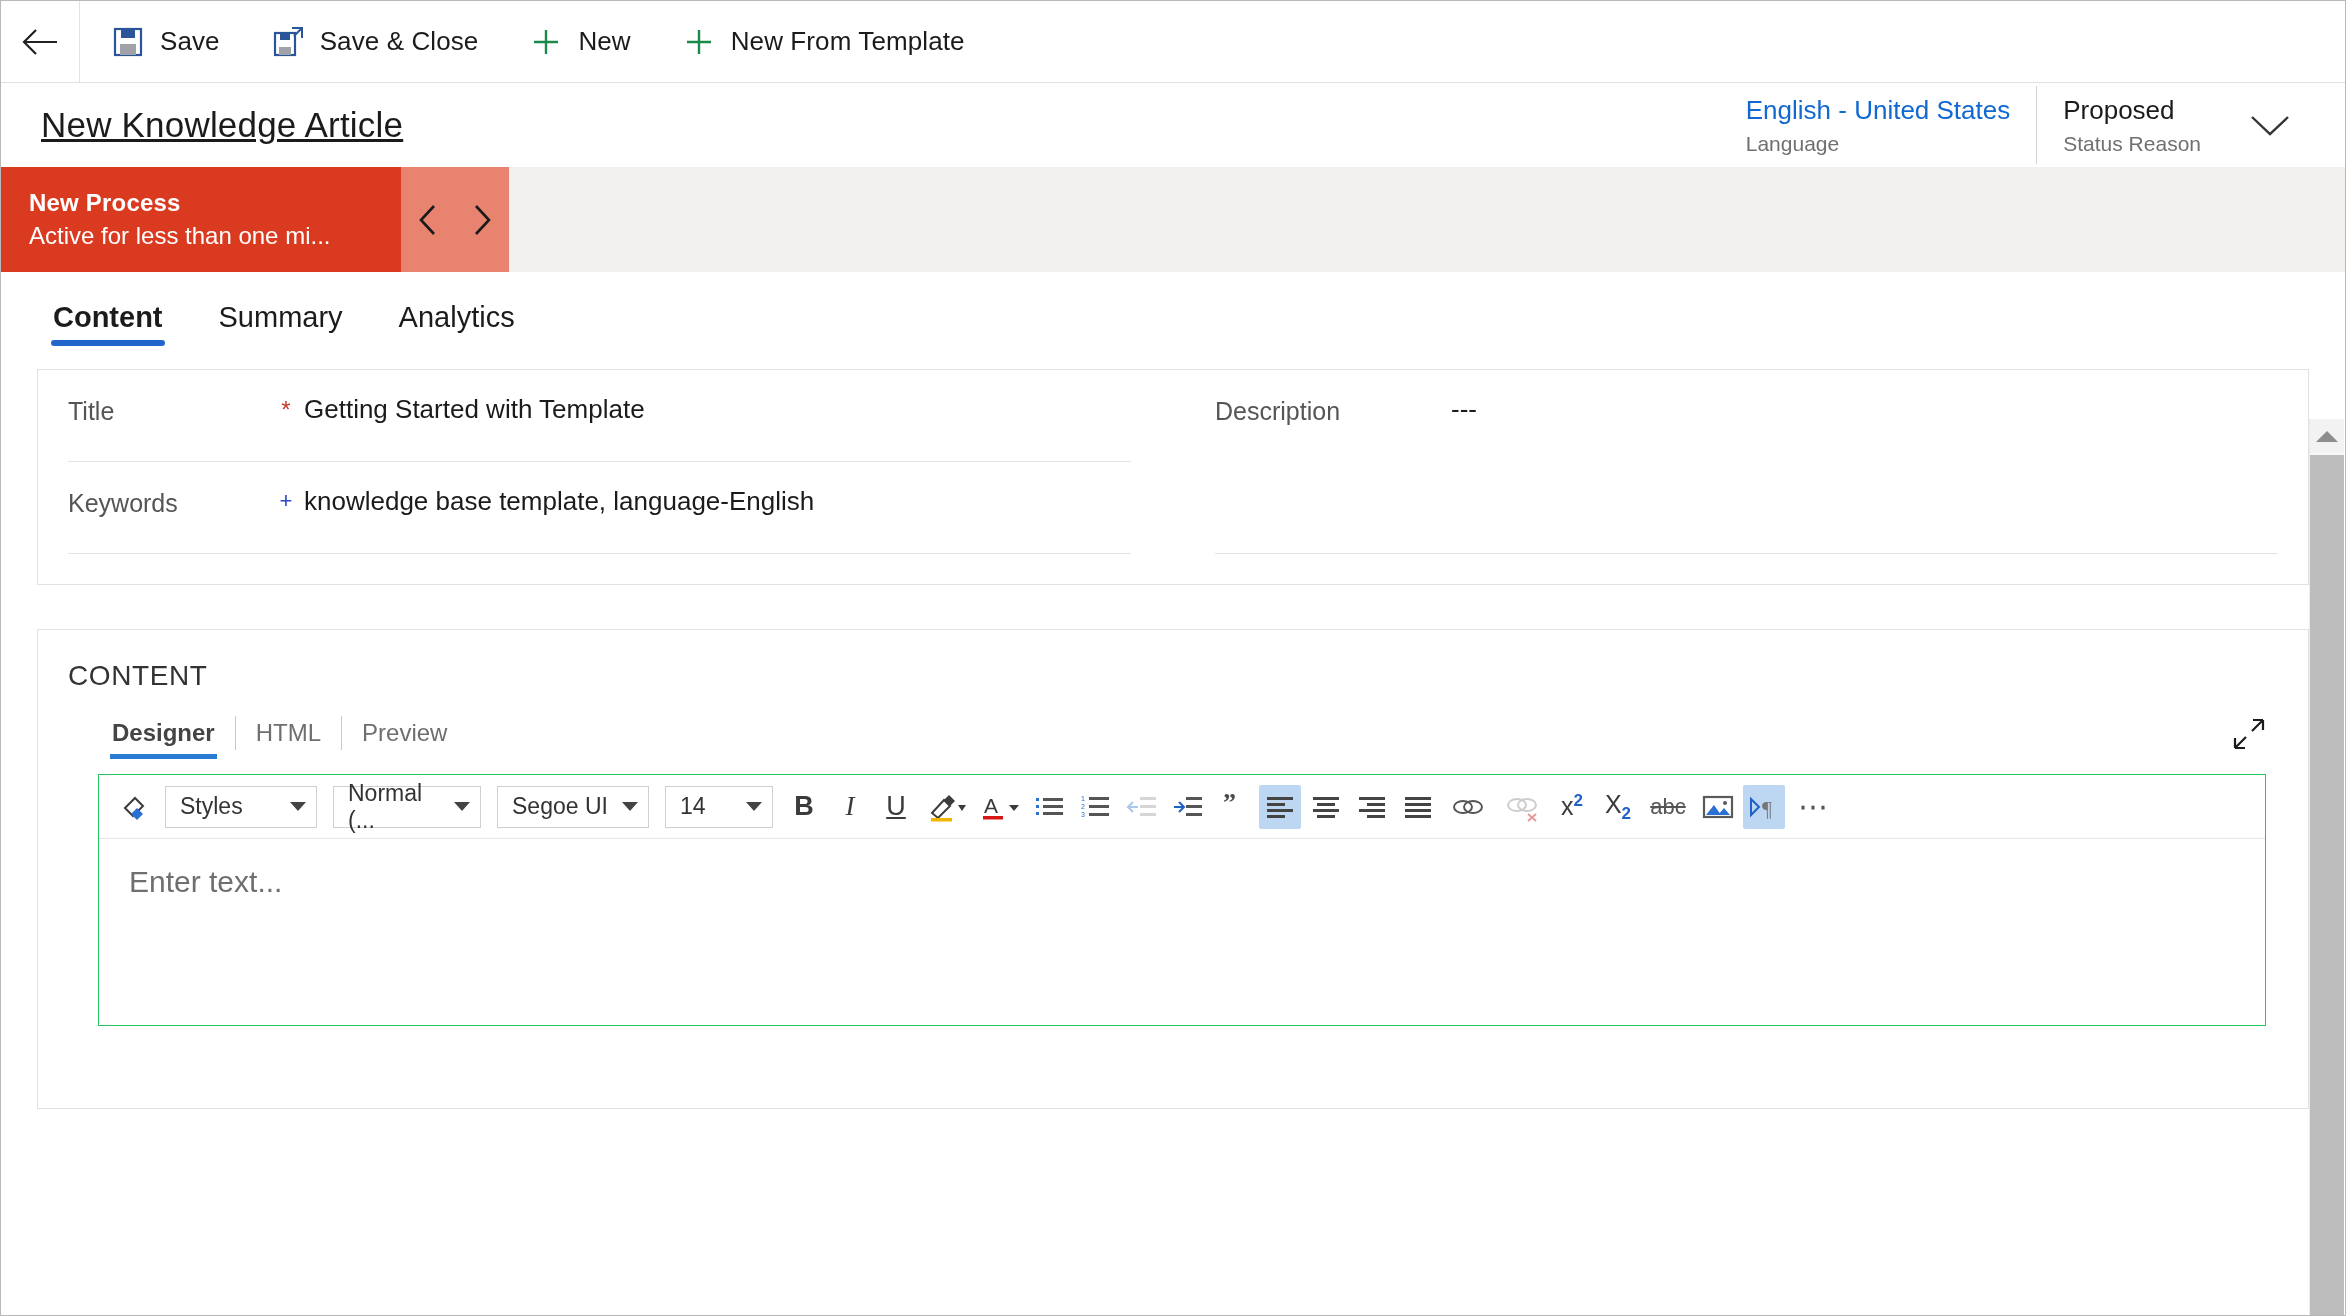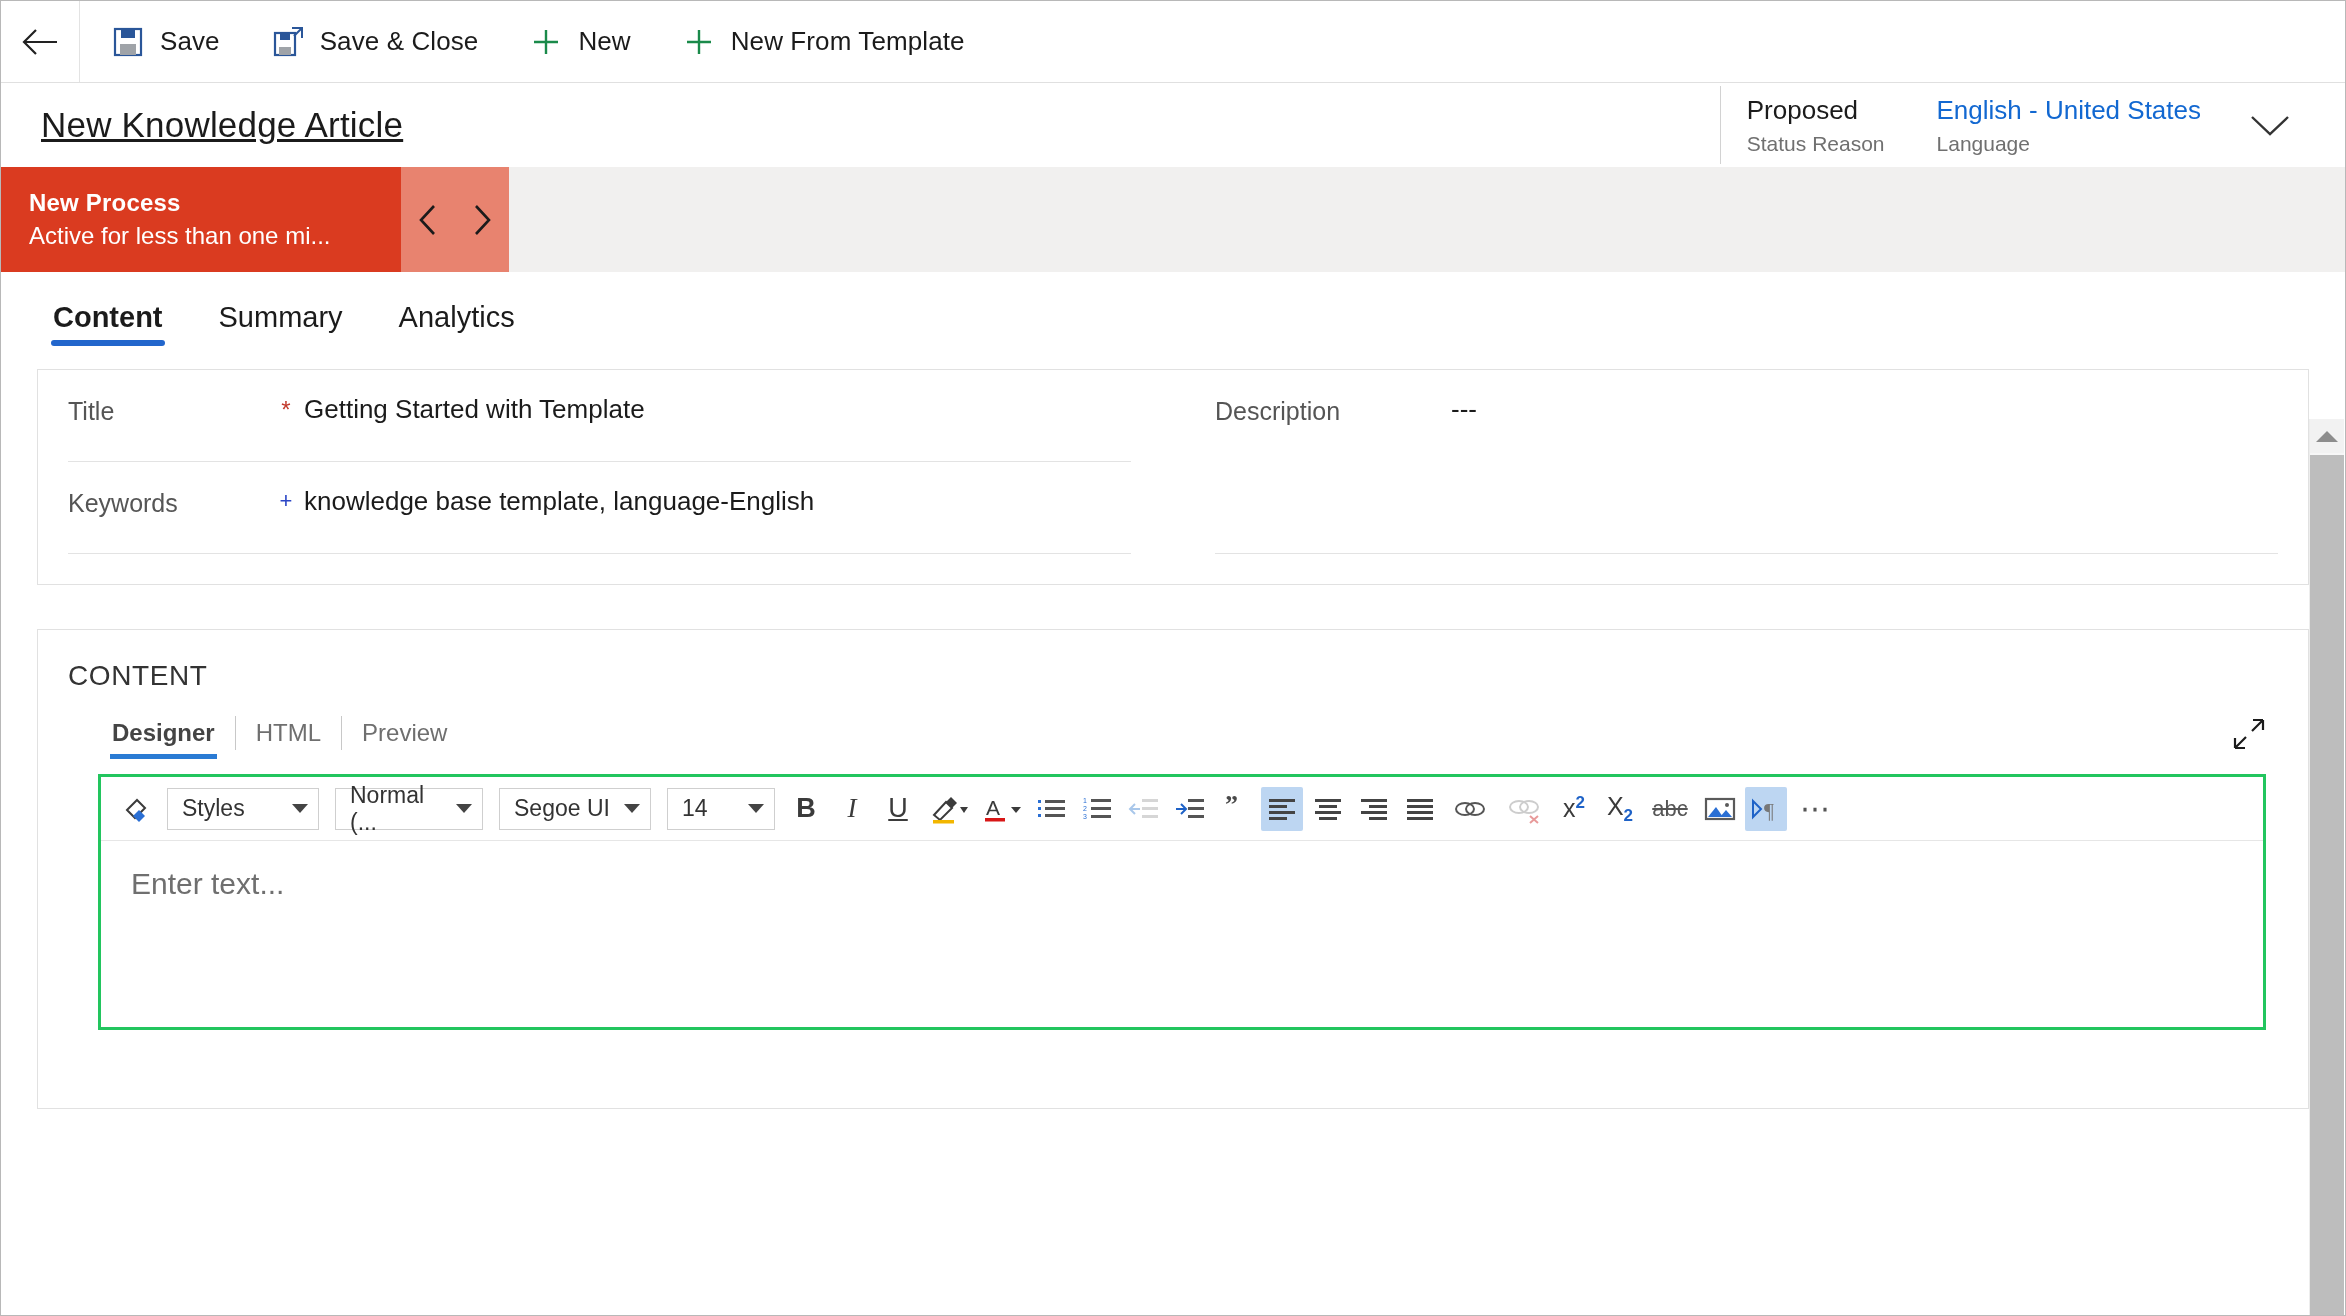--- a/index.html
+++ b/index.html
@@ -299,21 +299,21 @@
   .rte-expand {
     margin-left: auto;
     margin-right: 42px;
     margin-bottom: 10px;
     cursor: pointer;
     display: flex;
     align-items: center;
   }
   .rte-box {
     margin: 12px 42px 0 60px;
-    border: 3px solid #22c55e;
+    border: 1px solid #22c55e;
     background: #ffffff;
     box-sizing: border-box;
   }
   .rte-toolbar {
     display: flex;
     align-items: center;
     height: 64px;
     border-bottom: 1px solid #e6e6e6;
     padding: 0 14px;
     box-sizing: border-box;
@@ -455,27 +455,27 @@
           <path d="M16 4 L16 28 M4 16 L28 16" stroke="#1a8a4a" stroke-width="2.4" fill="none"></path>
         </svg>
       </span>
       <span class="cmd-label">New From Template</span>
     </div>
   </div>
 
   <div class="header">
     <div class="page-title">New Knowledge Article</div>
     <div class="header-right">
+      <div class="hdr-field">
+        <div class="hdr-value link">English - United States</div>
+        <div class="hdr-label">Language</div>
+      </div>
       <div class="hdr-field divider">
         <div class="hdr-value">Proposed</div>
         <div class="hdr-label">Status Reason</div>
-      </div>
-      <div class="hdr-field">
-        <div class="hdr-value link">English - United States</div>
-        <div class="hdr-label">Language</div>
       </div>
       <div class="hdr-chevron">
         <svg width="42" height="26" viewBox="0 0 42 26">
           <path d="M3 5 L21 22 L39 5" fill="none" stroke="#333" stroke-width="2.4"></path>
         </svg>
       </div>
     </div>
   </div>
 
   <div class="bpf">

